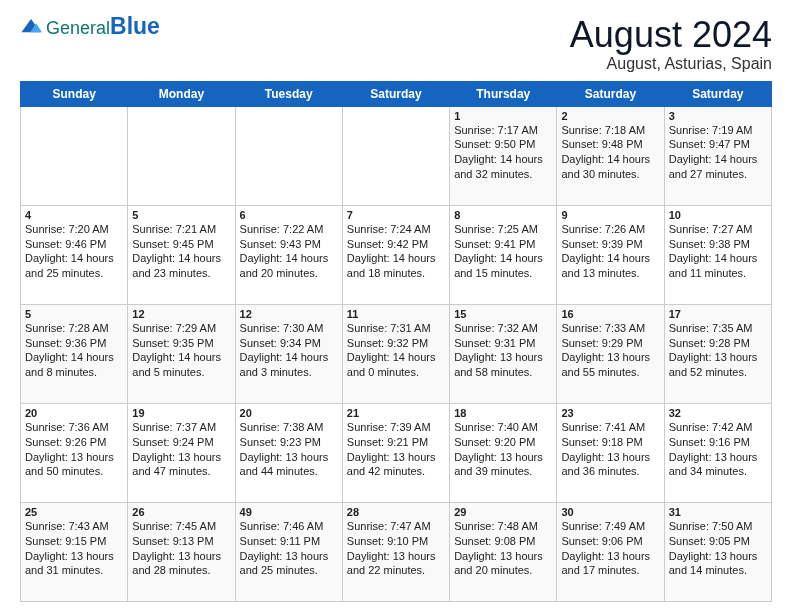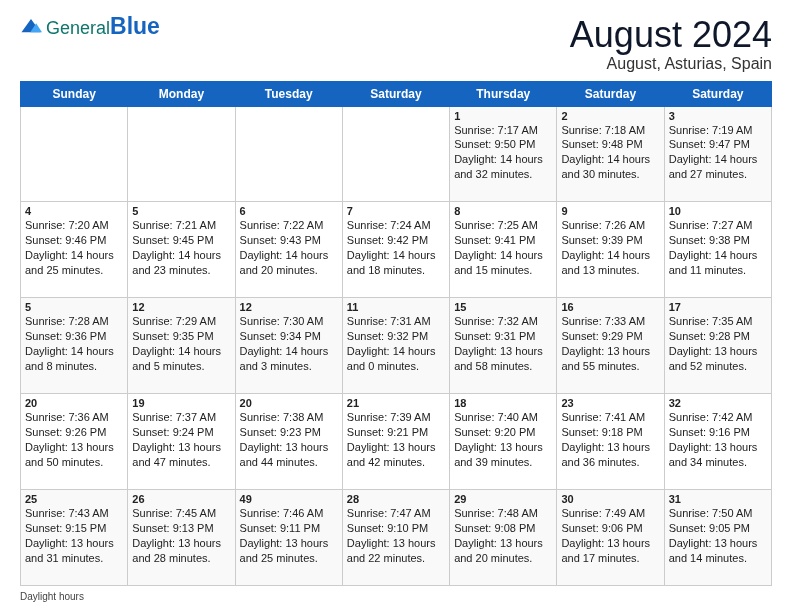--- a/index.html
+++ b/index.html
@@ -275,14 +275,13 @@
             <div class="day-info">Sunrise: 7:49 AM<br>Sunset: 9:06 PM<br>Daylight: 13 hours and 17 minutes.</div>
           </td>
           <td>
             <span class="day-num">31</span>
             <div class="day-info">Sunrise: 7:50 AM<br>Sunset: 9:05 PM<br>Daylight: 13 hours and 14 minutes.</div>
           </td>
         </tr>
       </tbody>
   </table>
 
-  <div class="footer-note">Daylight hours</div>
 </div>
 
 </body></html>

